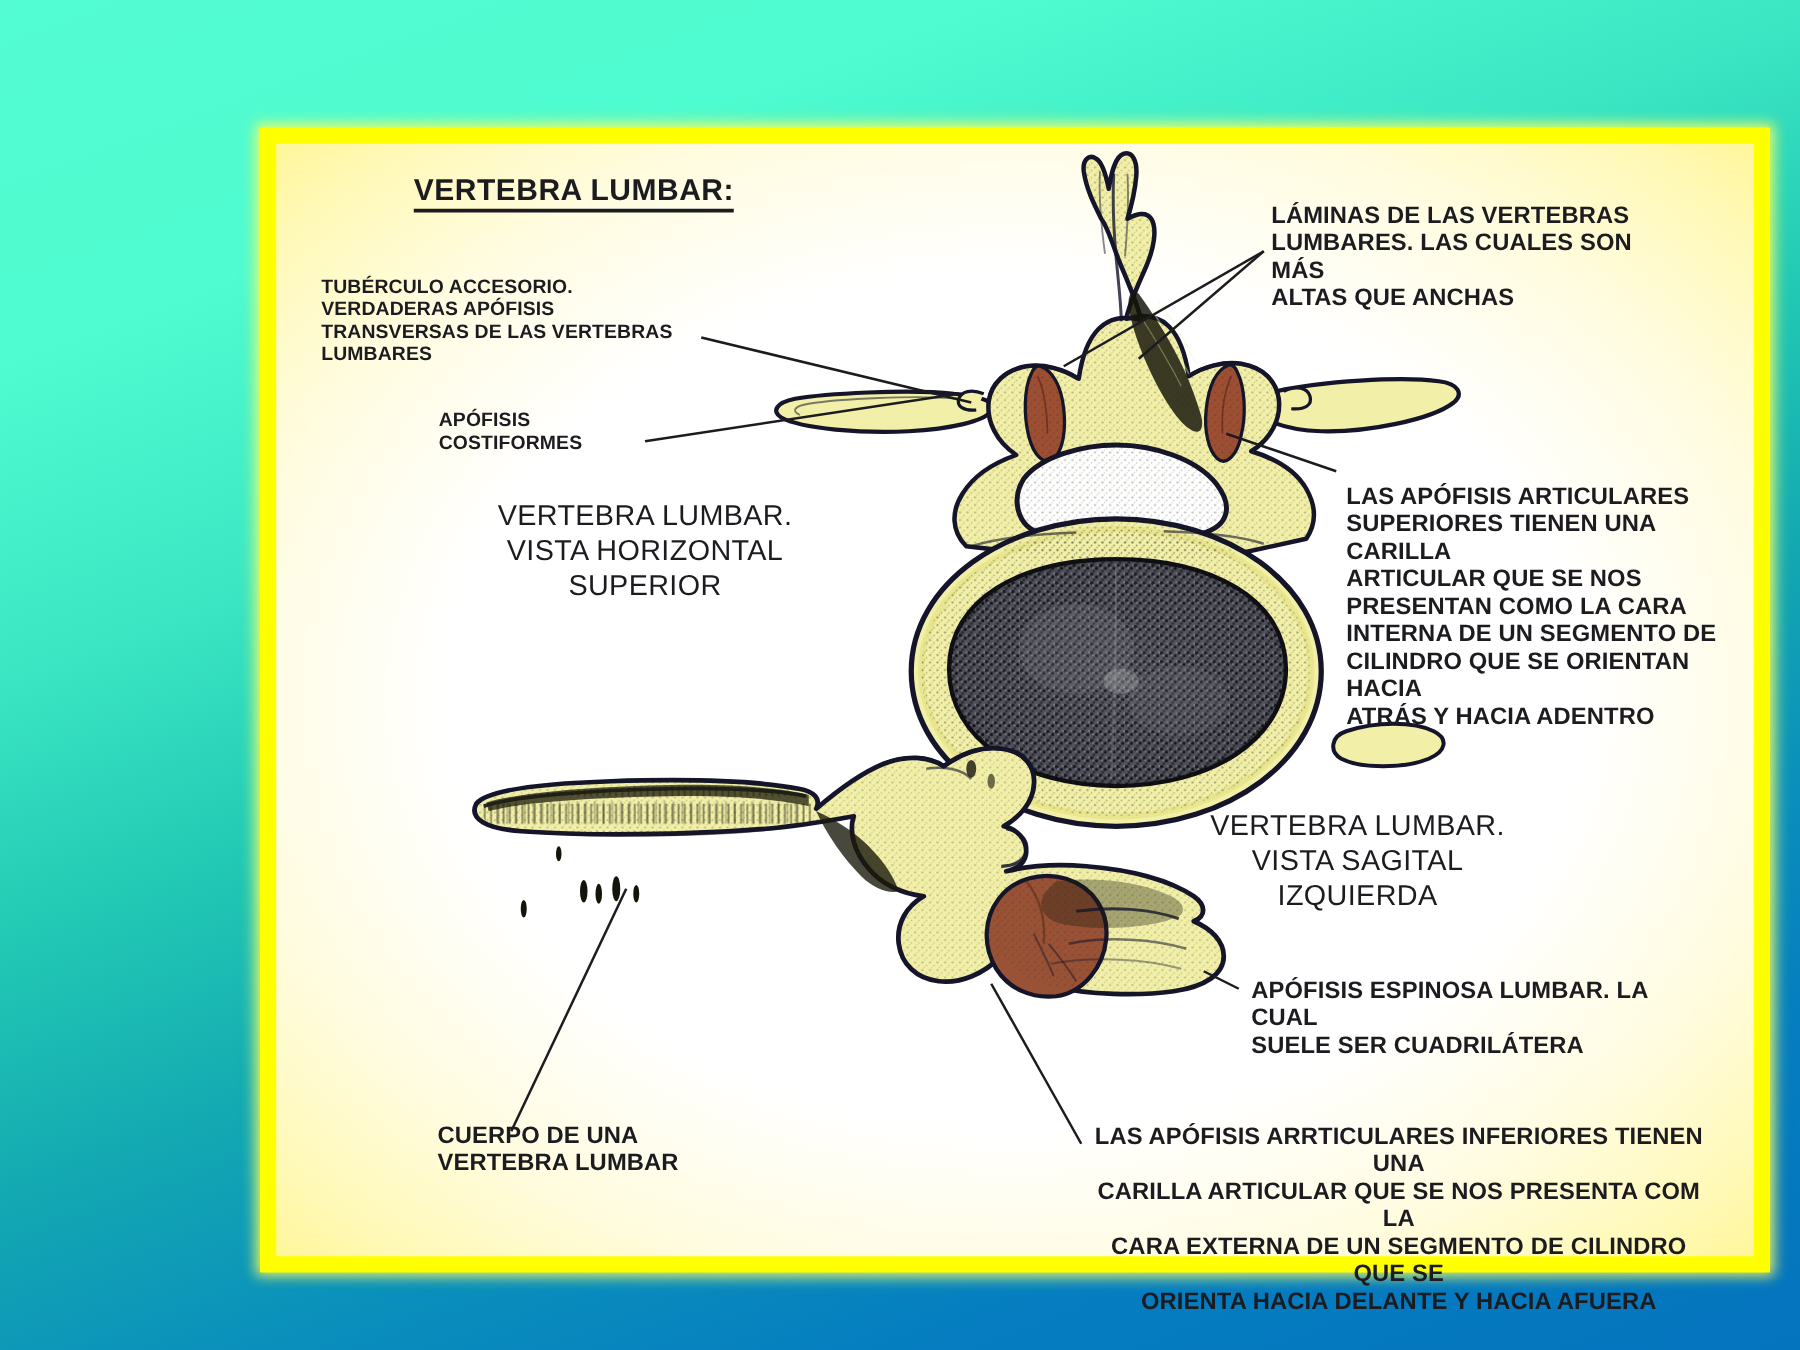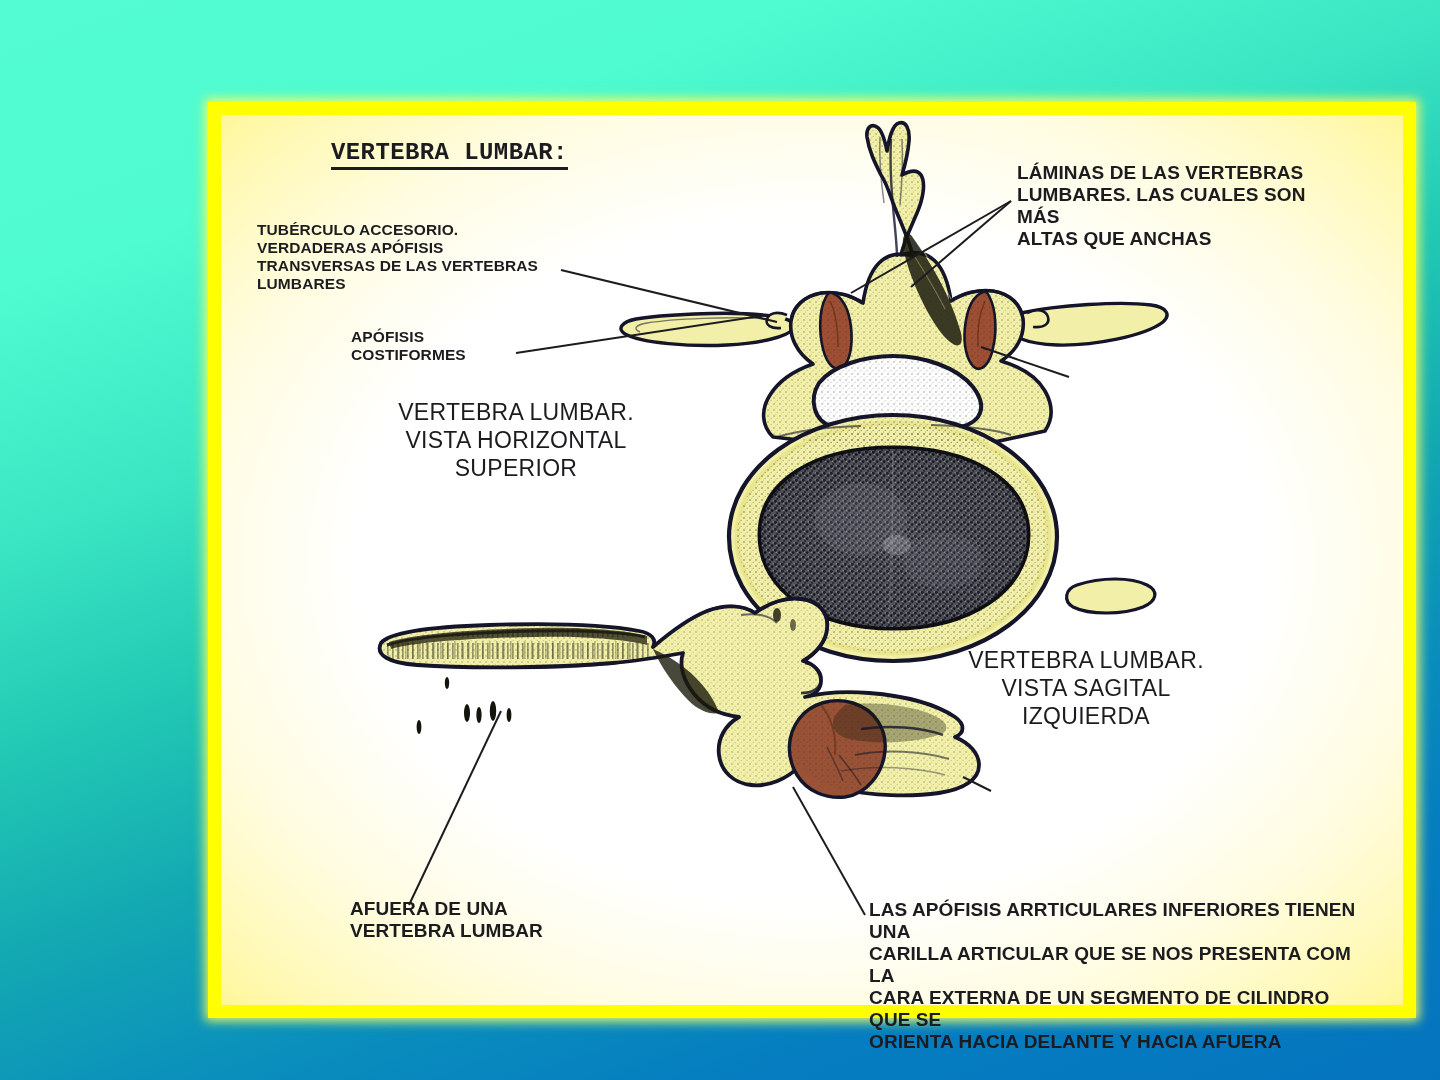--- a/index.html
+++ b/index.html
@@ -355,46 +355,55 @@
         <line x1="295" y1="238" x2="546" y2="200"></line>
         <line x1="790" y1="86" x2="630" y2="178"></line>
         <line x1="790" y1="86" x2="690" y2="172"></line>
         <line x1="848" y1="262" x2="760" y2="232"></line>
         <line x1="770" y1="676" x2="742" y2="662"></line>
         <line x1="188" y1="790" x2="280" y2="596"></line>
         <line x1="644" y1="800" x2="572" y2="672"></line>
       </g>
     </svg>
 
-    <div class="tx title" style="left:110px; top:25px;font-family:Liberation Mono, monospace;">VERTEBRA LUMBAR:</div>
+    <div class="tx title" style="left:110px; top:25px;">VERTEBRA LUMBAR:</div>
 
     <div class="tx lbl-sm" style="left:36px; top:106px; width:310px;">TUBÉRCULO ACCESORIO.
 VERDADERAS APÓFISIS
 TRANSVERSAS DE LAS VERTEBRAS
 LUMBARES</div>
 
     <div class="tx lbl-sm" style="left:130px; top:213px; width:220px;">APÓFISIS
 COSTIFORMES</div>
 
     <div class="tx lbl-lg" style="left:130px; top:283px; width:330px;">VERTEBRA LUMBAR.
 VISTA HORIZONTAL
 SUPERIOR</div>
 
     <div class="tx lbl-md" style="left:796px; top:47px; width:310px;">LÁMINAS DE LAS VERTEBRAS
 LUMBARES. LAS CUALES SON MÁS
 ALTAS QUE ANCHAS</div>
 
+    <div class="tx lbl-md" style="left:856px; top:272px; width:330px;">LAS APÓFISIS ARTICULARES
+SUPERIORES TIENEN UNA CARILLA
+ARTICULAR QUE SE NOS
+PRESENTAN COMO LA CARA
+INTERNA DE UN SEGMENTO DE
+CILINDRO QUE SE ORIENTAN HACIA
+ATRÁS Y HACIA  ADENTRO</div>
 
     <div class="tx lbl-lg" style="left:705px; top:531px; width:320px;">VERTEBRA LUMBAR.
 VISTA SAGITAL
 IZQUIERDA</div>
 
-
-    <div class="tx lbl-md" style="left:129px; top:783px; width:250px;">AFUERA DE UNA
+    <div class="tx lbl-md" style="left:780px; top:667px; width:360px;">APÓFISIS ESPINOSA LUMBAR. LA CUAL
+SUELE SER CUADRILÁTERA</div>
+
+    <div class="tx lbl-md" style="left:129px; top:783px; width:250px;">CUERPO DE UNA
 VERTEBRA LUMBAR</div>
 
-    <div class="tx lbl-md" style="left:648px; top:784px; width:500px;">LAS APÓFISIS ARRTICULARES INFERIORES TIENEN UNA
+    <div class="tx lbl-md" style="left:648px; top:784px; width:500px;text-align:center;">LAS APÓFISIS ARRTICULARES INFERIORES TIENEN UNA
 CARILLA ARTICULAR QUE SE NOS PRESENTA COM LA
 CARA EXTERNA DE UN SEGMENTO DE CILINDRO QUE SE
 ORIENTA HACIA DELANTE Y HACIA AFUERA</div>
 
   </div>
 </div>
 
 </body></html>

